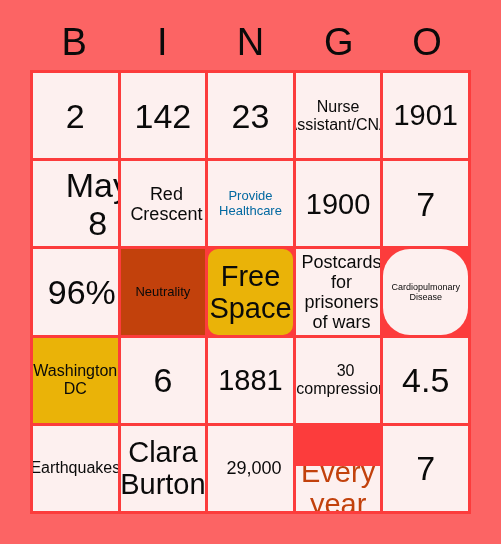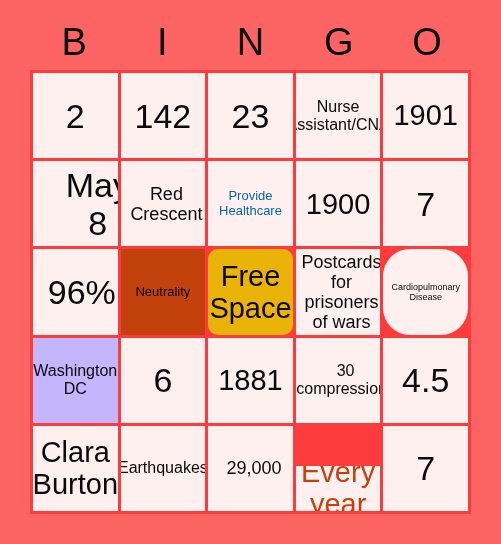--- a/index.html
+++ b/index.html
@@ -103,26 +103,26 @@
     <div class="cell sz-sm" style="background: rgb(253, 240, 239); color: #0369a1;">Provide Healthcare</div>
     <div class="cell sz-lg" style="background: rgb(253, 240, 239); color: rgb(10, 10, 10);">1900</div>
     <div class="cell sz-xl" style="background: rgb(253, 240, 239); color: rgb(10, 10, 10);">7</div>
 
     <div class="cell sz-xl" style="background: rgb(253, 240, 239); color: rgb(10, 10, 10); padding-left: 16px;">96%</div>
     <div class="cell sz-sm" style="background: #c2410c; color: rgb(10, 10, 10);">Neutrality</div>
     <div class="cell sz-lg" style="background: #eab308; color: rgb(10, 10, 10); border-radius: 10px;">Free Space</div>
     <div class="cell sz-md" style="background: rgb(253, 240, 239); color: rgb(10, 10, 10);">Postcards for prisoners of wars</div>
     <div class="cell sz-xxs" style="background: rgb(253, 240, 239); color: rgb(10, 10, 10);">Cardiopulmonary Disease</div>
 
-    <div class="cell sz-xs" style="background: #c4b5fd; color: rgb(10, 10, 10);">Washington DC</div>
+    <div class="cell sz-xs" style="background: #eab308; color: rgb(10, 10, 10);">Washington DC</div>
     <div class="cell sz-xl" style="background: rgb(253, 240, 239); color: rgb(10, 10, 10);">6</div>
     <div class="cell sz-lg" style="background: rgb(253, 240, 239); color: rgb(10, 10, 10);">1881</div>
     <div class="cell sz-xs" style="background: rgb(253, 240, 239); color: rgb(10, 10, 10); padding-left: 18px;">30 compressions</div>
     <div class="cell sz-xl" style="background: rgb(253, 240, 239); color: rgb(10, 10, 10);">4.5</div>
 
+    <div class="cell sz-xs" style="background: rgb(253, 240, 239); color: rgb(10, 10, 10);">Earthquakes</div>
     <div class="cell sz-lg" style="background: rgb(253, 240, 239); color: rgb(10, 10, 10);">Clara Burton</div>
-    <div class="cell sz-xs" style="background: rgb(253, 240, 239); color: rgb(10, 10, 10);">Earthquakes</div>
     <div class="cell sz-md" style="background: rgb(253, 240, 239); color: rgb(10, 10, 10);">29,000</div>
     <div class="cell sz-lg" style="background: rgb(253, 240, 239); color: #c2410c; margin-top: 40px;">Every year</div>
     <div class="cell sz-xl" style="background: rgb(253, 240, 239); color: rgb(10, 10, 10);">7</div>
   </div>
 
 </div>
 
 </body></html>

